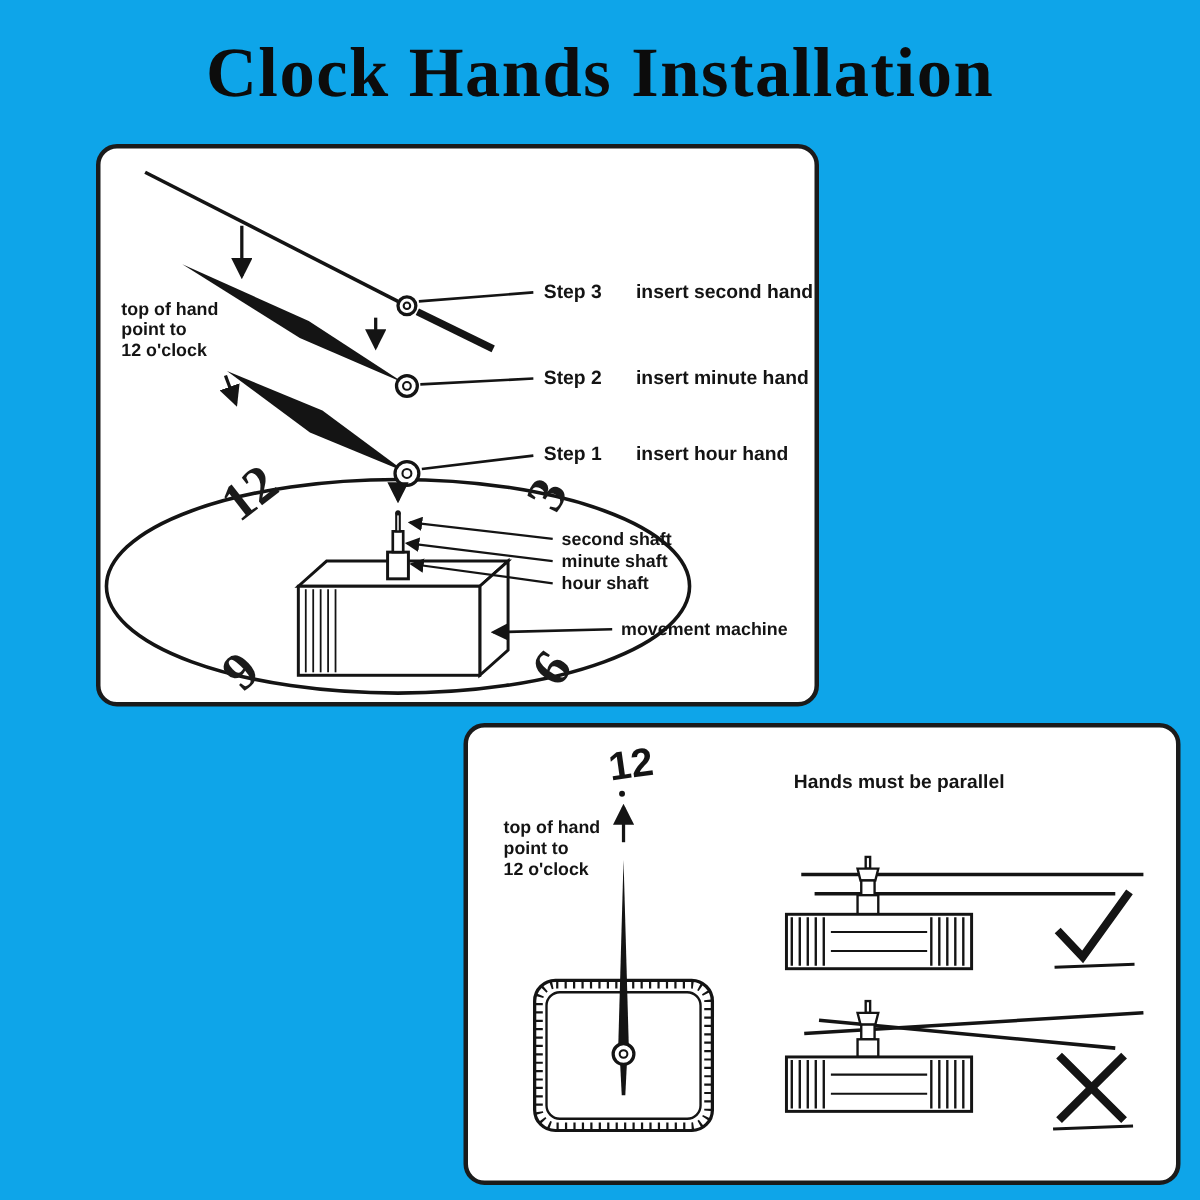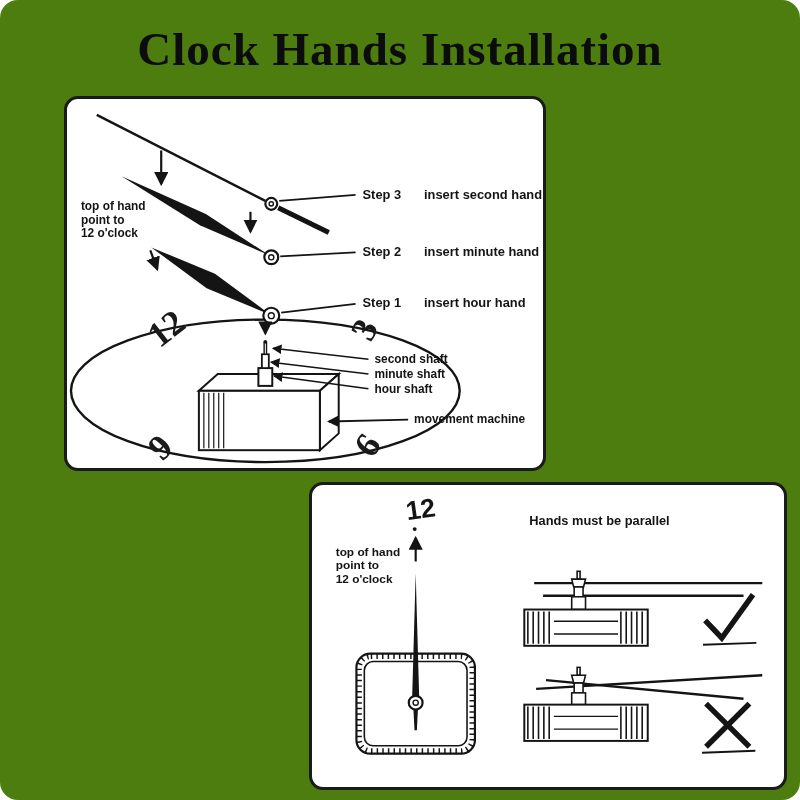--- a/index.html
+++ b/index.html
@@ -1,17 +1,17 @@
 <!DOCTYPE html>
 <html><head>
 <meta charset="utf-8">
 <style>
   html,body{margin:0;padding:0;background:#ffffff;}
   body{width:800px;height:800px;overflow:hidden;font-family:"Liberation Sans",sans-serif;}
-  .page{position:relative;width:800px;height:800px;background:#4d7c0f;border-radius:18px;}
+  .page{position:relative;width:800px;height:800px;background:#0ea5e9;}
   .title{
     position:absolute;left:0;top:22px;width:100%;margin:0;text-align:center;
     font-family:"Liberation Serif",serif;font-weight:bold;font-size:47px;
     letter-spacing:1px;color:#0c0c0c;
   }
   .panel{position:absolute;border:3px solid #1b1b1b;border-radius:14px;box-sizing:border-box;background:#fff;}
   .panel-top{left:64px;top:96px;width:482px;height:375px;}
   .panel-bottom{left:309px;top:482px;width:478px;height:308px;}
   .panel svg{position:absolute;left:0;top:0;width:100%;height:100%;}
   svg text{fill:#141414;}

